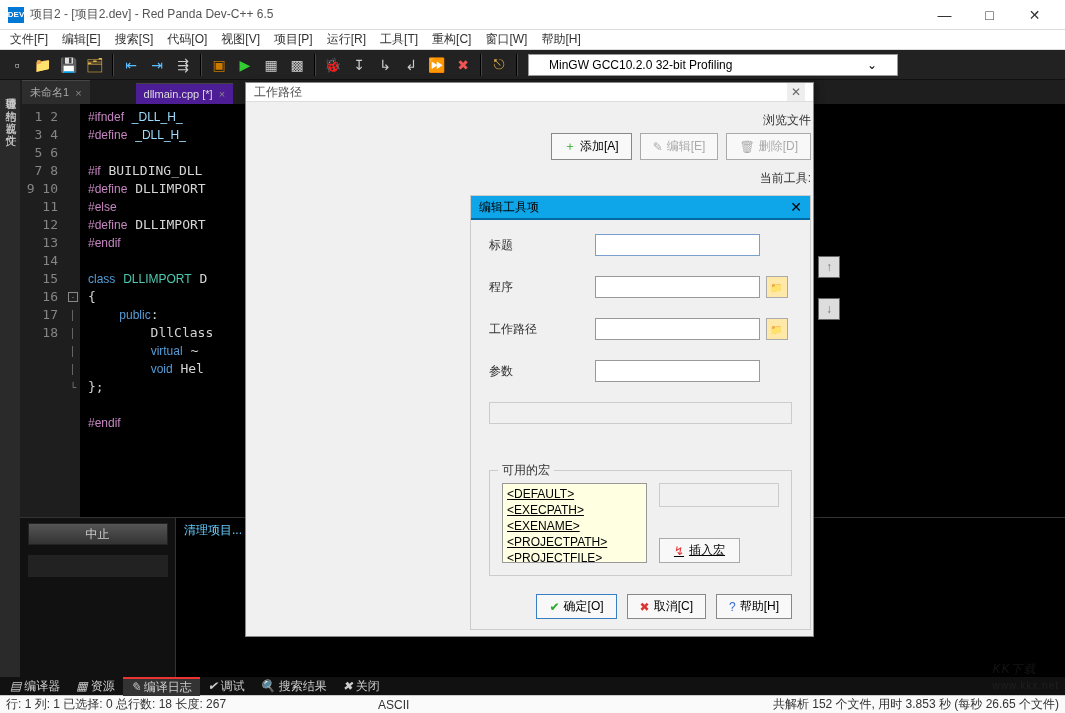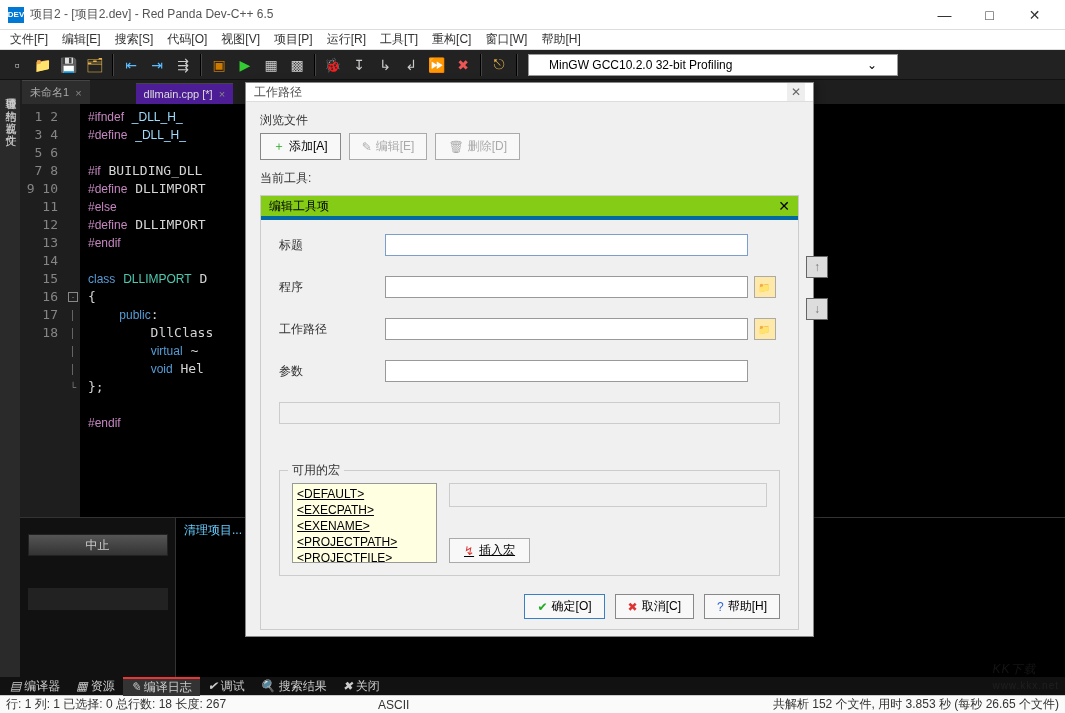--- a/index.html
+++ b/index.html
@@ -25,41 +25,41 @@
 .tab .close { color:#888; font-size:11px; }
 .editor-body { flex:1; display:flex; background:#000000; }
 .gutter { width:46px; background:#1e1e1e; text-align:right; padding:4px 8px 0 0; color:#858585; font-family:Consolas,monospace; font-size:13px; line-height:18px; }
 .foldg { width:14px; background:#1e1e1e; padding-top:4px; }
 .foldg div { height:18px; display:flex; align-items:center; justify-content:center; color:#888; font-size:9px; }
 .foldbox { width:10px; height:10px; border:1px solid #888; font-size:8px; line-height:8px; text-align:center; }
 .code { flex:1; padding:4px 0 0 8px; font-family:Consolas,monospace; font-size:13px; line-height:18px; color:#d4d4d4; white-space:pre; }
 .kw { color:#569cd6; } .pp { color:#c586c0; } .mac { color:#9cdcfe; } .typ { color:#4ec9b0; }
 .lower { display:flex; height:160px; }
 .lower-left { width:155px; background:#111; display:flex; flex-direction:column; border-top:1px solid #333;}
-.lower-left .btn { margin:16px auto; width:140px; height:22px; background:linear-gradient(#555,#333); border:1px solid #222; color:#ccc; text-align:center; line-height:20px; }
+.lower-left .btn { margin:5px auto; width:140px; height:22px; background:linear-gradient(#555,#333); border:1px solid #222; color:#ccc; text-align:center; line-height:20px; }
 .output { flex:1; background:#000; color:#ccc; padding:4px 8px; font-family:Consolas,monospace; font-size:12px; line-height:16px; border-top:1px solid #333; border-left:1px solid #333;}
 .output .hl { color:#6cf; }
 .bottom-tabs { height:18px; background:#111; display:flex; align-items:center; color:#ccc; font-size:11px; padding:0 2px; }
 .bottom-tabs span { padding:0 8px; display:flex; align-items:center; gap:3px; }
 .bottom-tabs .act { background:#333; border-top:2px solid #e33; }
 .statusbar { height:18px; background:#fafafa; display:flex; align-items:center; color:#333; font-size:11px; padding:6px 6px; gap:12px; border-top:1px solid #ccc;}
 .statusbar .right { margin-left:auto; }
 
 .dialog { position:absolute; left:245px; top:82px; width:569px; height:555px; background:#f0f0f0; border:1px solid #888; box-shadow:2px 2px 8px rgba(0,0,0,.4); display:flex; flex-direction:column; }
 .dlg-title { height:22px; background:#fff; display:flex; align-items:center; padding:0 8px; color:#555; border-bottom:1px solid #ddd;}
 .dlg-title .x { margin-left:auto; width:18px; height:18px; background:#eee; display:flex; align-items:center; justify-content:center; color:#666; }
-.dlg-body { flex:1; padding:6px 14px; display:flex; flex-direction:column; }
+.dlg-body { flex:1; padding:6px 2px; display:flex; flex-direction:column;align-items:flex-end; }
 .section-label { padding:4px 0; color:#333; }
 .btnrow { display:flex; gap:8px; margin-bottom:6px; }
 .dlgbtn { padding:4px 12px; border:1px solid #aaa; background:#f8f8f8; display:flex; align-items:center; gap:4px; color:#555; }
 .dlgbtn.primary { border:1px solid #888; color:#000; }
 .dlgbtn .ico { font-size:12px; }
 .dlgbtn.disabled { color:#aaa; }
 .inner-dialog { position:relative; border:1px solid #ccc; background:#f0f0f0; margin-top:4px; flex:1; display:flex; flex-direction:column; }
-.inner-title { height:24px; display:flex; align-items:center; padding:0 8px; border-bottom:4px solid #0369a1; background:#84cc16;}
+.inner-title { height:24px; display:flex; align-items:center; padding:0 8px; border-bottom:2px solid #0369a1; background:#0ea5e9;}
 .inner-title .x { margin-left:auto; font-size:14px; }
 .form { padding:14px 18px; display:grid; grid-template-columns:100px 1fr 26px; gap:20px 6px; align-items:center; }
 .form label { color:#333; }
 .form input[type=text] { height:22px; border:1px solid #7a9fcc; padding:0 4px; background:#fff; }
 .form input.plain { border:1px solid #999; }
 .browse { width:22px; height:22px; border:1px solid #aaa; background:#ffe9a8; display:flex; align-items:center; justify-content:center; font-size:10px;}
 .groupbox { margin:40px 18px 8px; border:1px solid #ccc; padding:12px; position:relative;text-decoration:underline; }
 .groupbox .legend { position:absolute; top:-9px; left:8px; background:#f0f0f0; padding:0 4px; color:#333; }
 .macro-row { display:flex; gap:12px; }
 .macro-list { width:145px; height:80px; background:#ffffe1; border:1px solid #999; overflow-y:scroll; font-family:sans-serif; font-size:11px; padding:2px; }

